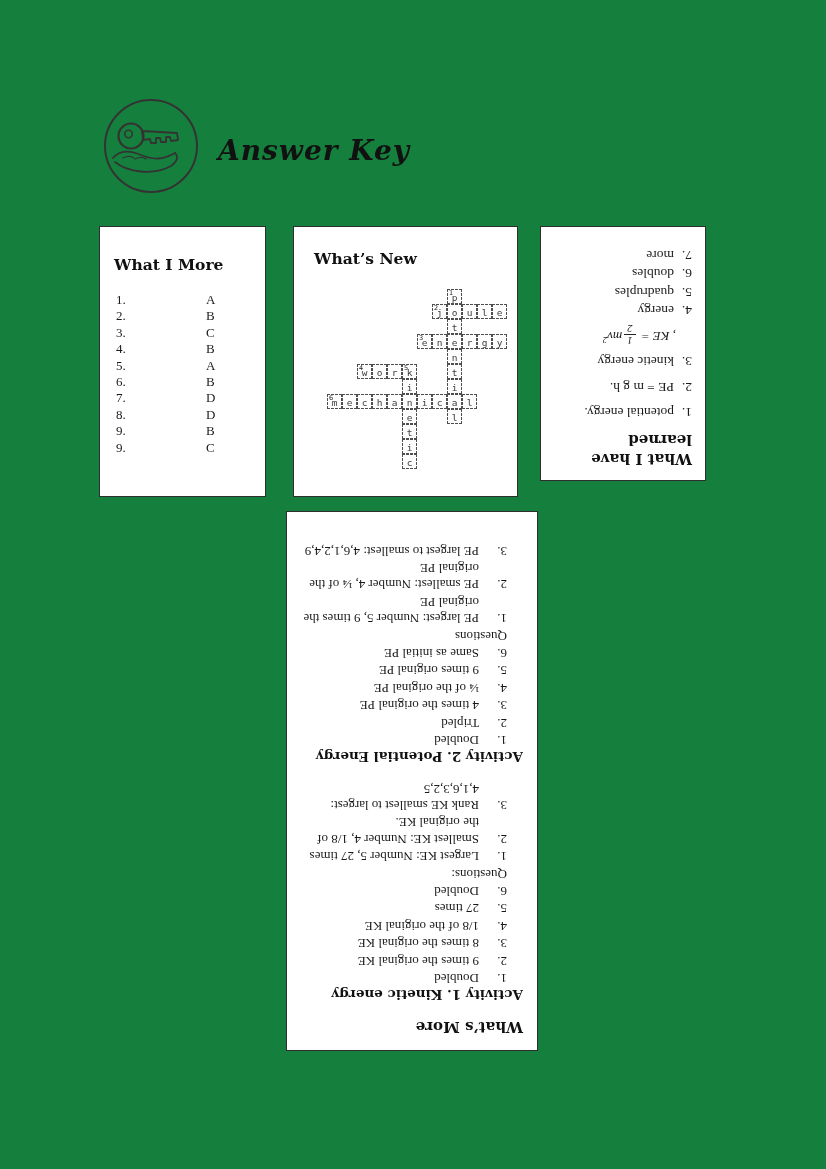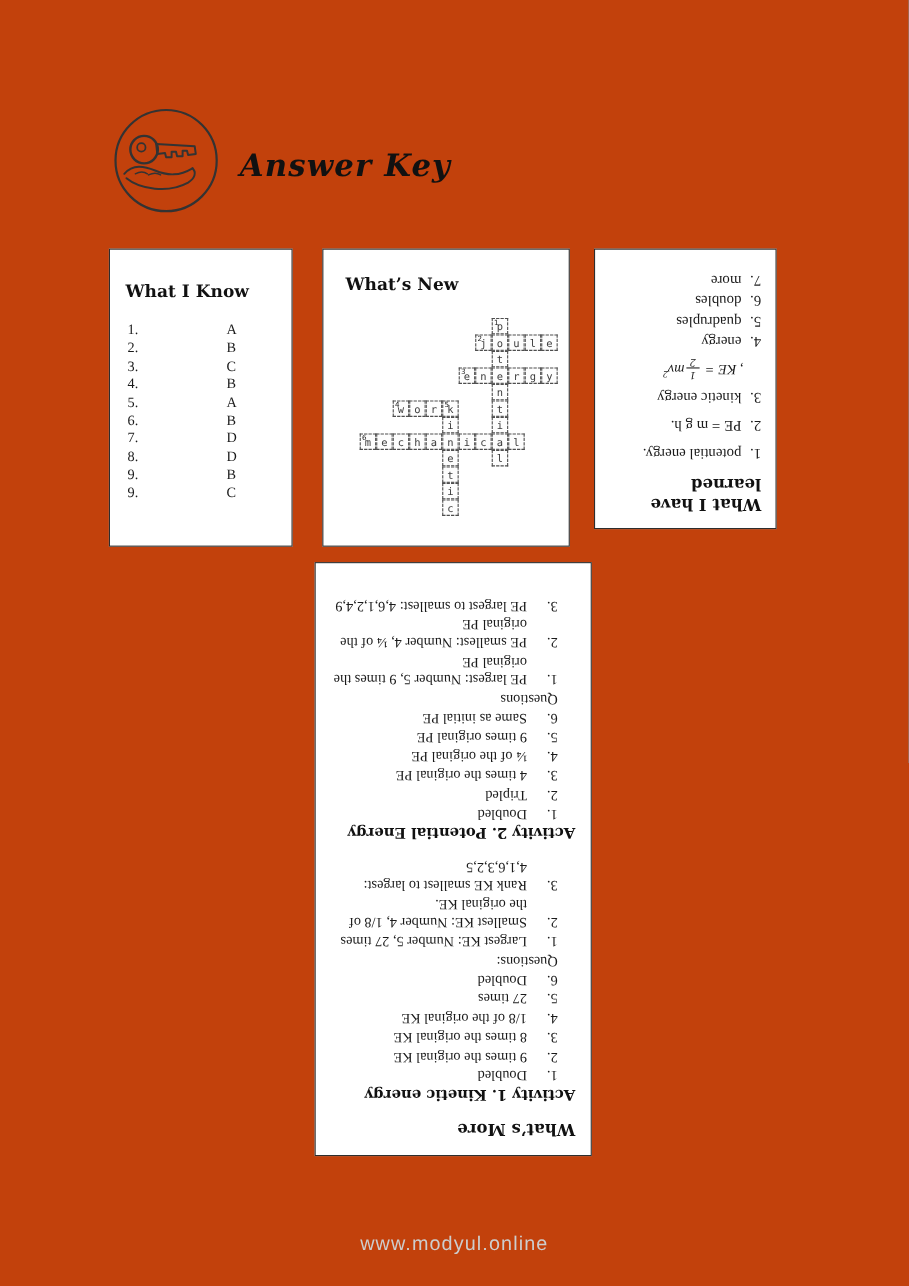--- a/index.html
+++ b/index.html
@@ -1,16 +1,16 @@
 <!DOCTYPE html>
 <html><head>
 <meta charset="utf-8">
 <style>
   html,body{margin:0;padding:0;background:#888;}
-  .page{position:relative;width:826px;height:1169px;background:#c2410c;overflow:hidden;
+  .page{position:relative;width:826px;height:1169px;background:#15803d;overflow:hidden;
         font-family:"Liberation Serif",serif;color:#1a1a1a;}
   
   .hdr-icon{position:absolute;left:101px;top:96px;width:100px;height:100px;}
   .page-title{position:absolute;left:218px;top:134px;font-family:"DejaVu Serif",serif;
         font-weight:bold;font-style:italic;font-size:28px;letter-spacing:1px;color:#111;}
   
   .box{position:absolute;border:1.5px solid #2e2e2e;background:#fff;box-sizing:border-box;}
   .rot{transform:rotate(180deg);}
   
   .box-a{left:99px;top:226px;width:167px;height:271px;padding:28px 14px 0 14px;}
@@ -64,21 +64,21 @@
     <circle cx="27.5" cy="38" r="3.8" fill="none" stroke="#333" stroke-width="1.6"></circle>
     <path d="M41 35 L76 37 L77 44 L70 45 L69 41 L65 41 L65 46 L60 46 L59 42 L55 42 L55 47 L50 47 L49 43 L42 44 Z" fill="none" stroke="#333" stroke-width="1.8" stroke-linejoin="round"></path>
     <path d="M12 62 C 20 53 30 55 40 59 C 52 64 62 64 74 57" fill="none" stroke="#333" stroke-width="1.8" stroke-linecap="round"></path>
     <path d="M14 66 C 26 76 52 80 70 70 C 76 66 78 61 74 57" fill="none" stroke="#333" stroke-width="1.8" stroke-linecap="round"></path>
     <path d="M22 62 C 26 60 30 60 33 62 M34 63 C 38 61 42 61 45 63" fill="none" stroke="#333" stroke-width="1.3" stroke-linecap="round"></path>
   </svg>
 
   <div class="page-title">Answer Key</div>
 
   <div class="box box-a">
-    <div class="box-title">What I Know</div>
+    <div class="box-title">What I More</div>
     <div class="ans-list" id="ans-list">
         <div class="ans-row">
     <span class="ans-num">1.</span>
     <span class="ans-letter">A</span>
   </div>
         <div class="ans-row">
     <span class="ans-num">2.</span>
     <span class="ans-letter">B</span>
   </div>
         <div class="ans-row">
@@ -360,15 +360,14 @@
   </div>
         <div class="wm-item">
     <span class="wm-num">2.</span><span>PE smallest: Number 4, ¼ of the original PE</span>
   </div>
         <div class="wm-item">
     <span class="wm-num">3.</span><span>PE largest to smallest: 4,6,1,2,4,9</span>
   </div>
       </div>
   </div>
 
-  <div class="watermark">www.modyul.online</div>
 
 </div>
 
 </body></html>

